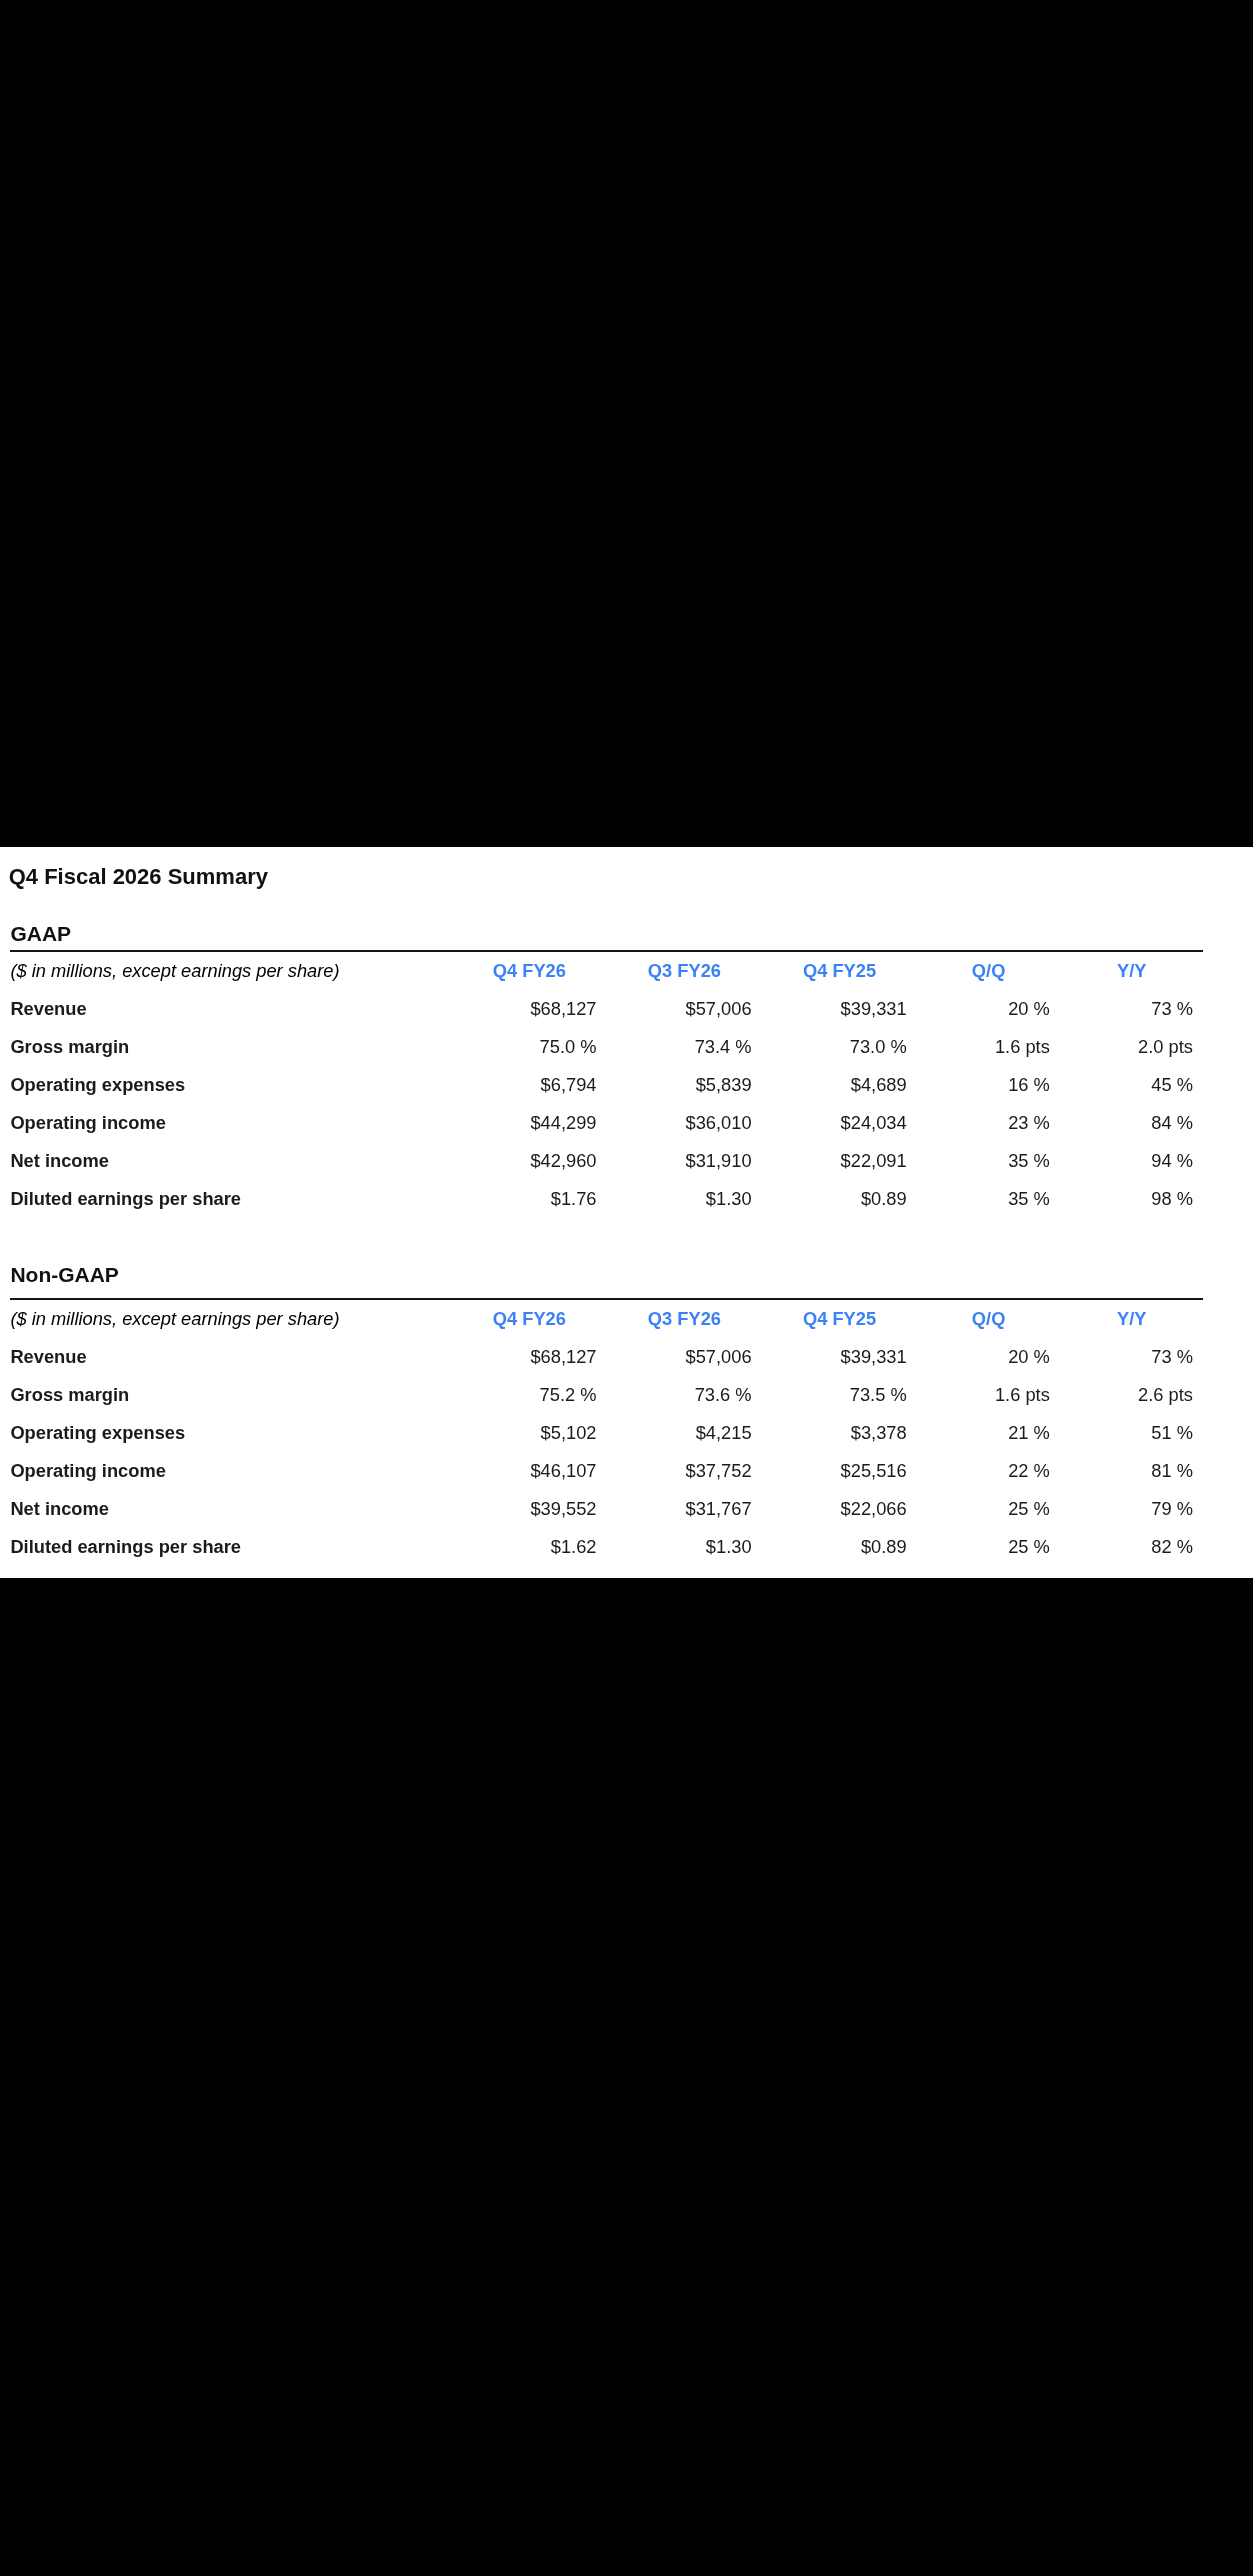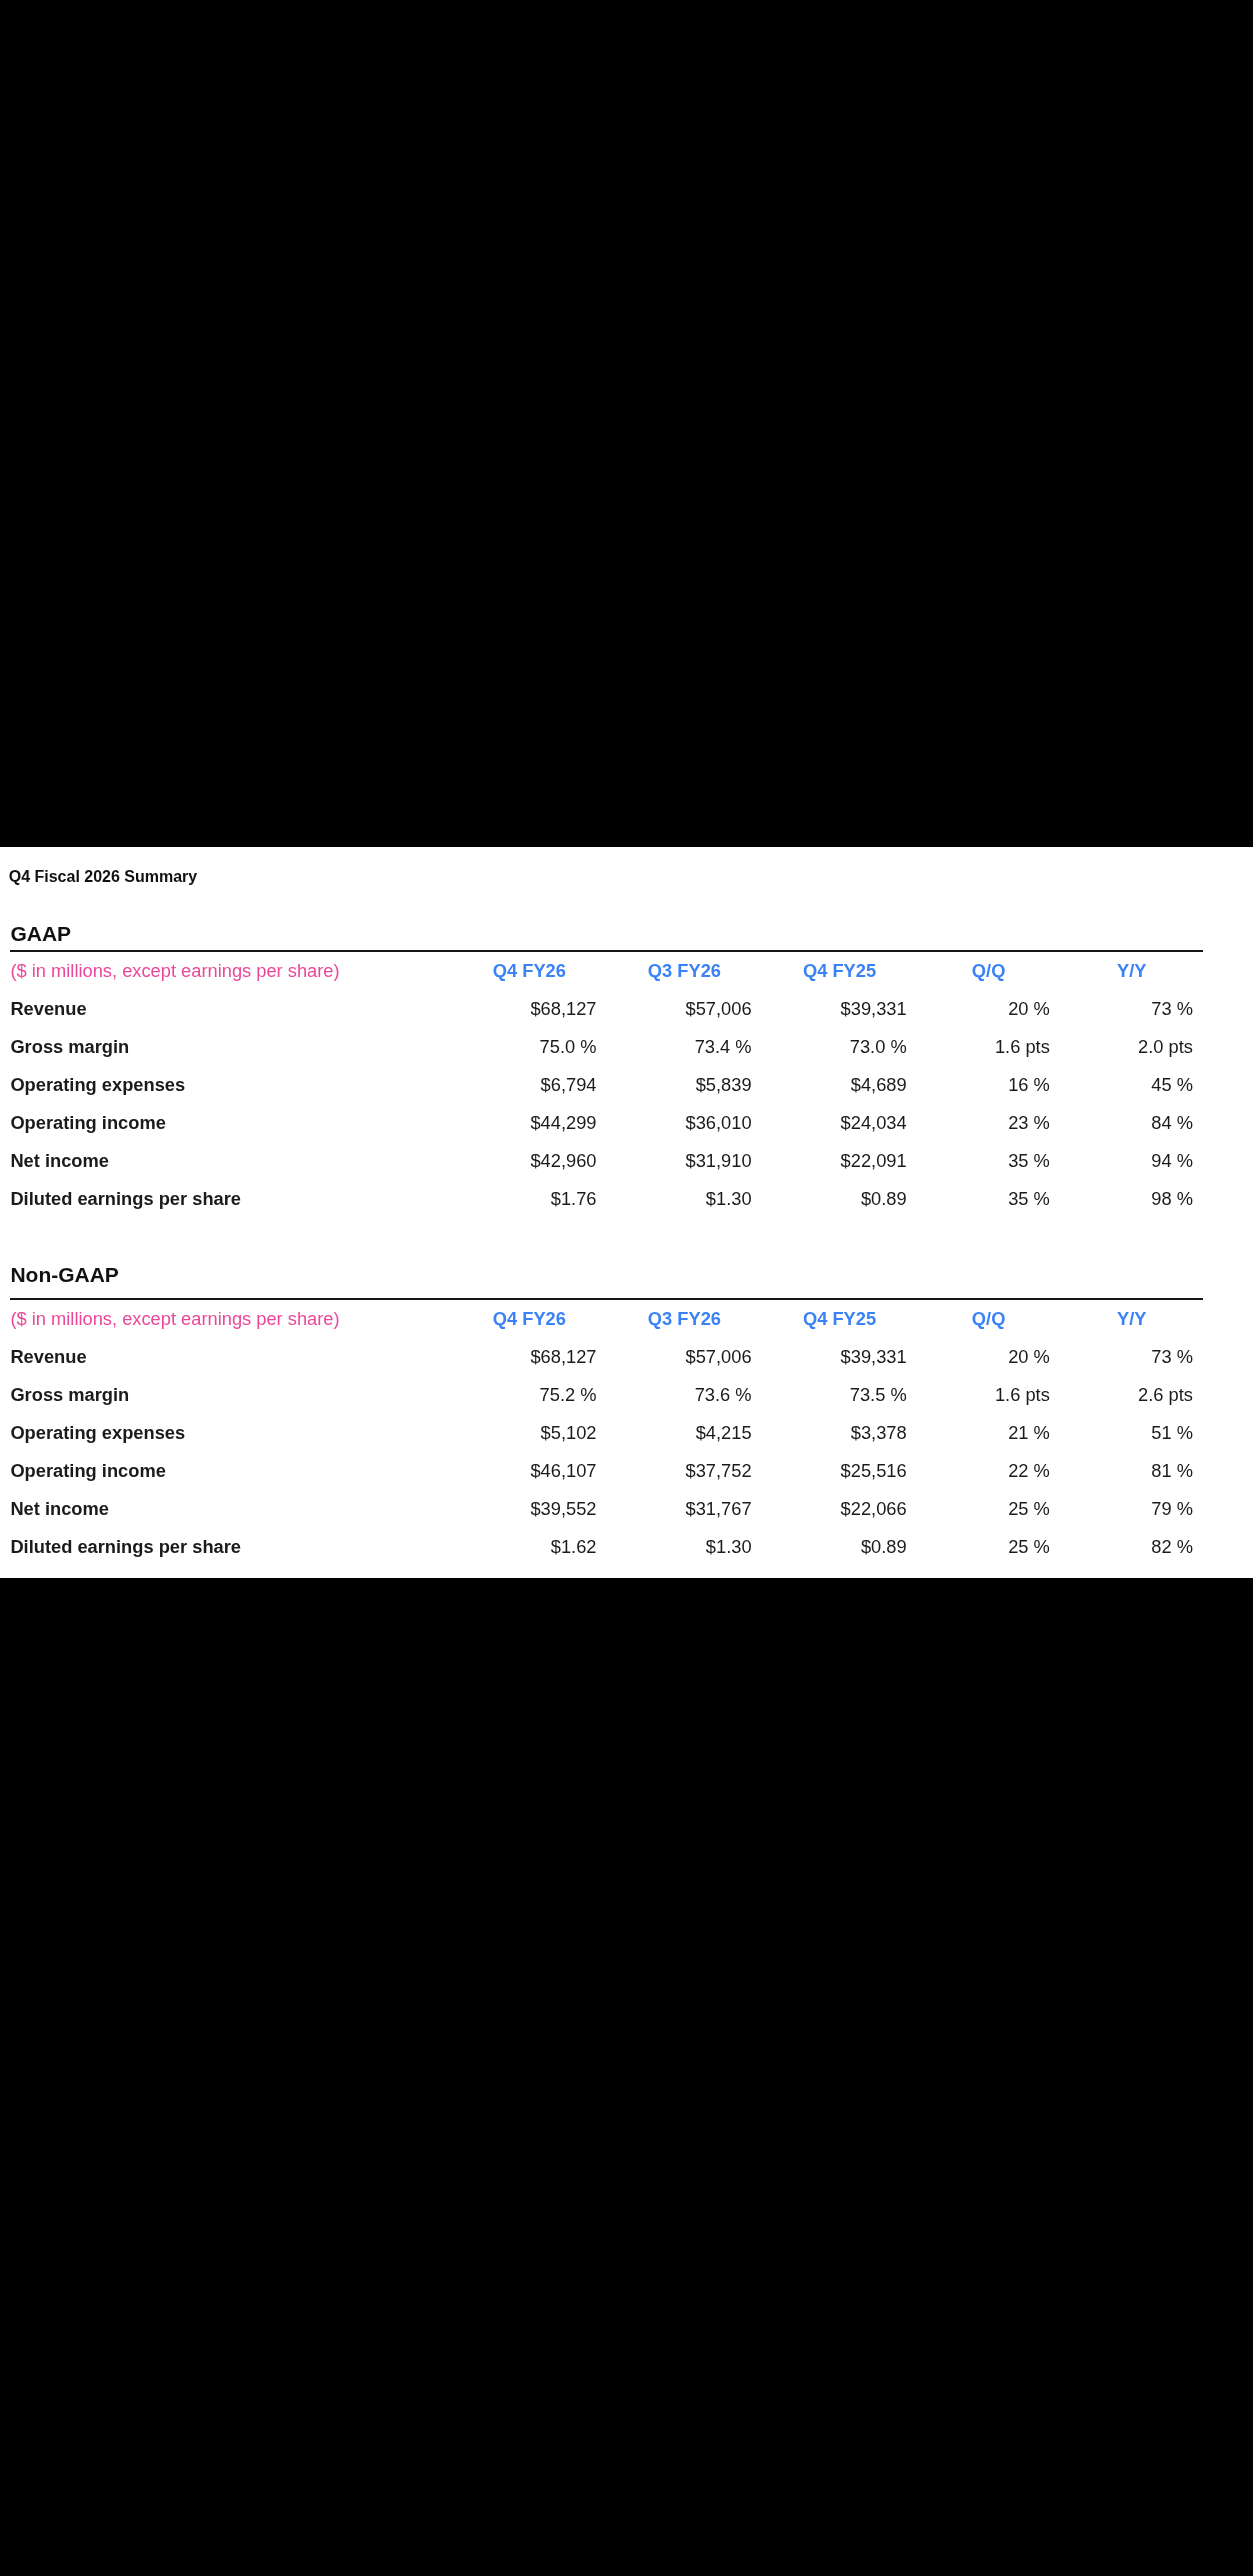--- a/index.html
+++ b/index.html
@@ -16,21 +16,21 @@
     top: 847px;
     left: 0;
     width: 1253px;
     height: 731px;
     background: #fff;
     color: #1b1b1b;
   }
   .page-title {
     margin: 0;
     padding: 15.7px 0 0 8.7px;
-    font-size: 16px;
+    font-size: 22px;
     line-height: 28px;
     font-weight: bold;
     color: #111;
   }
   .section-title {
     width: 1193px;
     margin: 30.5px 0 2.6px 10.4px;
     text-align: left;
     font-size: 21px;
     line-height: 26px;
@@ -54,22 +54,23 @@
     white-space: nowrap;
     overflow: hidden;
   }
   table.fin th {
     font-weight: bold;
     text-align: center;
     color: #3b82f6;
   }
   table.fin th.desc {
     font-weight: normal;
+    font-style: italic;
     text-align: left;
-    color: #ec4899;
+    color: #000000;
   }
   table.fin td.rowlabel { text-align: left; font-weight: bold; }
   table.fin td.num { text-align: right; padding-right: 10.4px; }
   .navbar {
     position: absolute;
     left: 0;
     top: 2454px;
     width: 1253px;
     height: 96px;
   }

